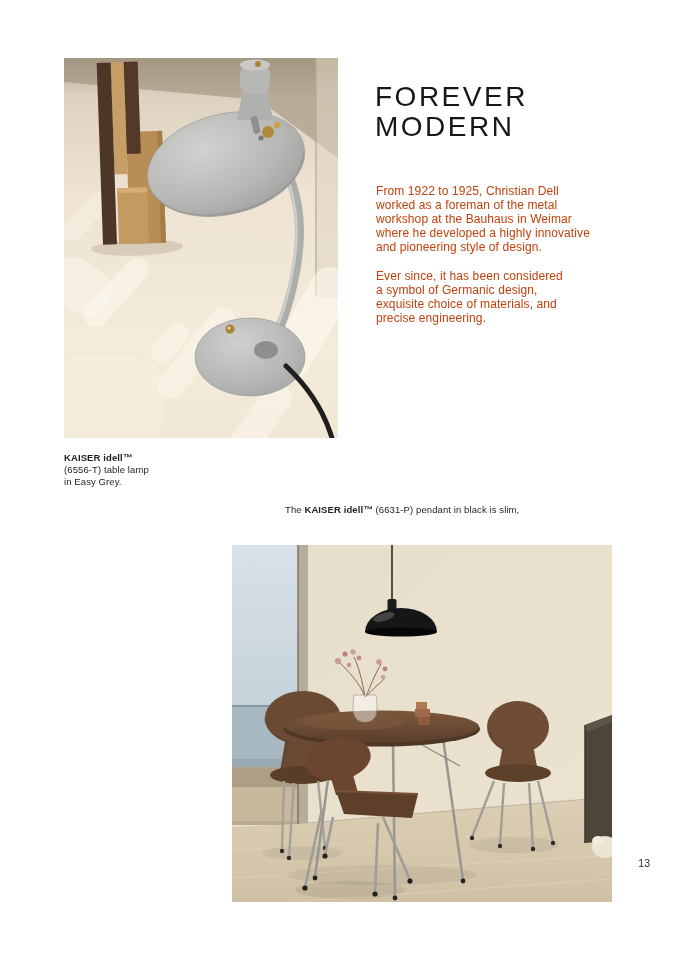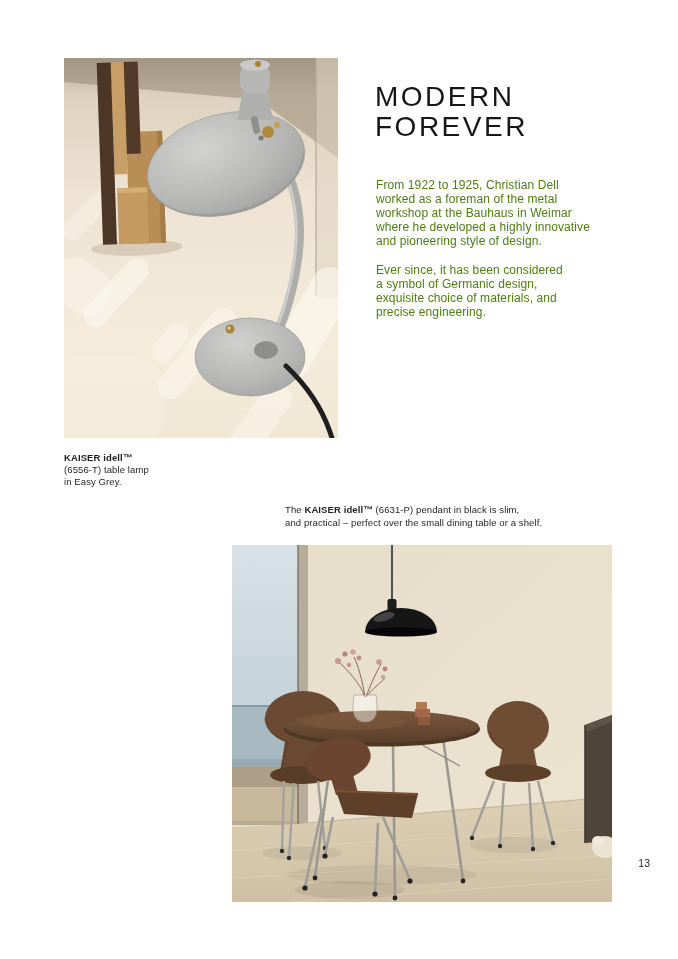--- a/index.html
+++ b/index.html
@@ -13,22 +13,22 @@
   .photo svg { display:block; }
 
   .headline {
     position:absolute; left:375px; top:82px;
     font-size:28px; line-height:30px; letter-spacing:2.5px;
     font-weight:400; color:#161616;
   }
   .headline div { white-space:nowrap; }
 
   .body-copy {
-    position:absolute; left:376px; top:178px; width:252px;
-    font-size:12px; line-height:14px; color:#4d7c0f;
+    position:absolute; left:376px; top:184px; width:252px;
+    font-size:12px; line-height:14px; color:#c2410c;
   }
   .body-copy p { margin:0 0 15px 0; white-space:pre-line; letter-spacing:0.1px; }
 
   .caption-lamp {
     position:absolute; left:64px; top:452px;
     font-size:9.5px; line-height:12px; color:#1f1f1f; letter-spacing:0.1px;
   }
   .caption-lamp .brand { font-weight:bold; }
 
   .caption-pendant {
@@ -124,22 +124,22 @@
           <rect x="188" y="58" width="7" height="18" rx="3" fill="#8f8f8d" transform="rotate(-12 191 67)"></rect>
           <circle cx="204" cy="74" r="6" fill="#b08b3e"></circle>
           <circle cx="213" cy="67" r="3.2" fill="#caa34e"></circle>
           <circle cx="197" cy="80" r="2.6" fill="#7c7c7a"></circle>
         </g>
       </g>
     </svg>
   </div>
 
   <h1 class="headline" style="margin:0; font-weight:400;">
+    <div>FOREVER</div>
     <div>MODERN</div>
-    <div>FOREVER</div>
   </h1>
 
   <div class="body-copy">
     <p>From 1922 to 1925, Christian Dell
 worked as a foreman of the metal
 workshop at the Bauhaus in Weimar
 where he developed a highly innovative
 and pioneering style of design.</p>
     <p>Ever since, it has been considered
 a symbol of Germanic design,
@@ -148,21 +148,20 @@
   </div>
 
   <div class="caption-lamp">
     <div class="brand">KAISER idell™</div>
     <div>(6556-T) table lamp</div>
     <div>in Easy Grey.</div>
   </div>
 
   <div class="caption-pendant">
     <div><span>The </span><span class="brand">KAISER idell™</span><span> (6631-P) pendant in black is slim,</span></div>
-    <div>and practical – perfect over the small dining table or a shelf.</div>
   </div>
 
   <div class="photo photo-bottom">
     <svg width="380" height="357" viewBox="0 0 380 357">
       <defs>
         <linearGradient id="gWallB" x1="0" y1="0" x2="1" y2="1">
           <stop offset="0" stop-color="#e7ddcb"></stop>
           <stop offset="1" stop-color="#ece3d1"></stop>
         </linearGradient>
         <linearGradient id="gSky" x1="0" y1="0" x2="0" y2="1">

